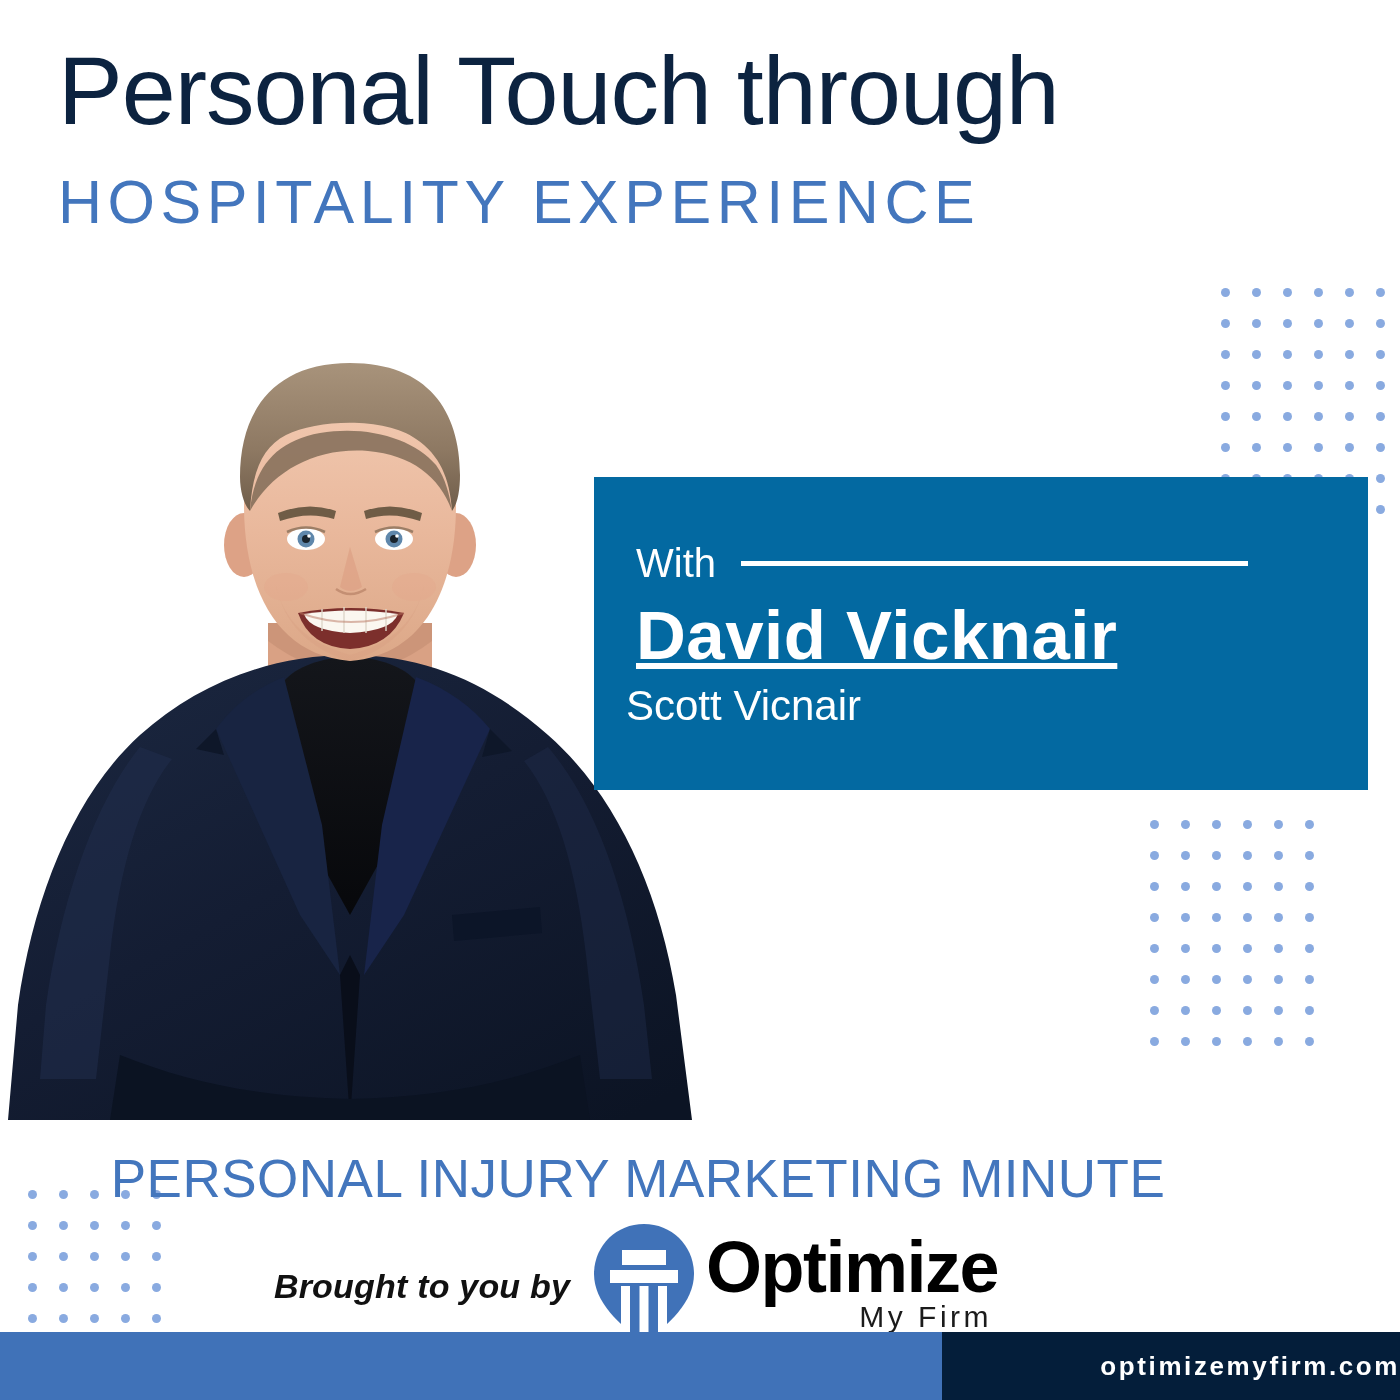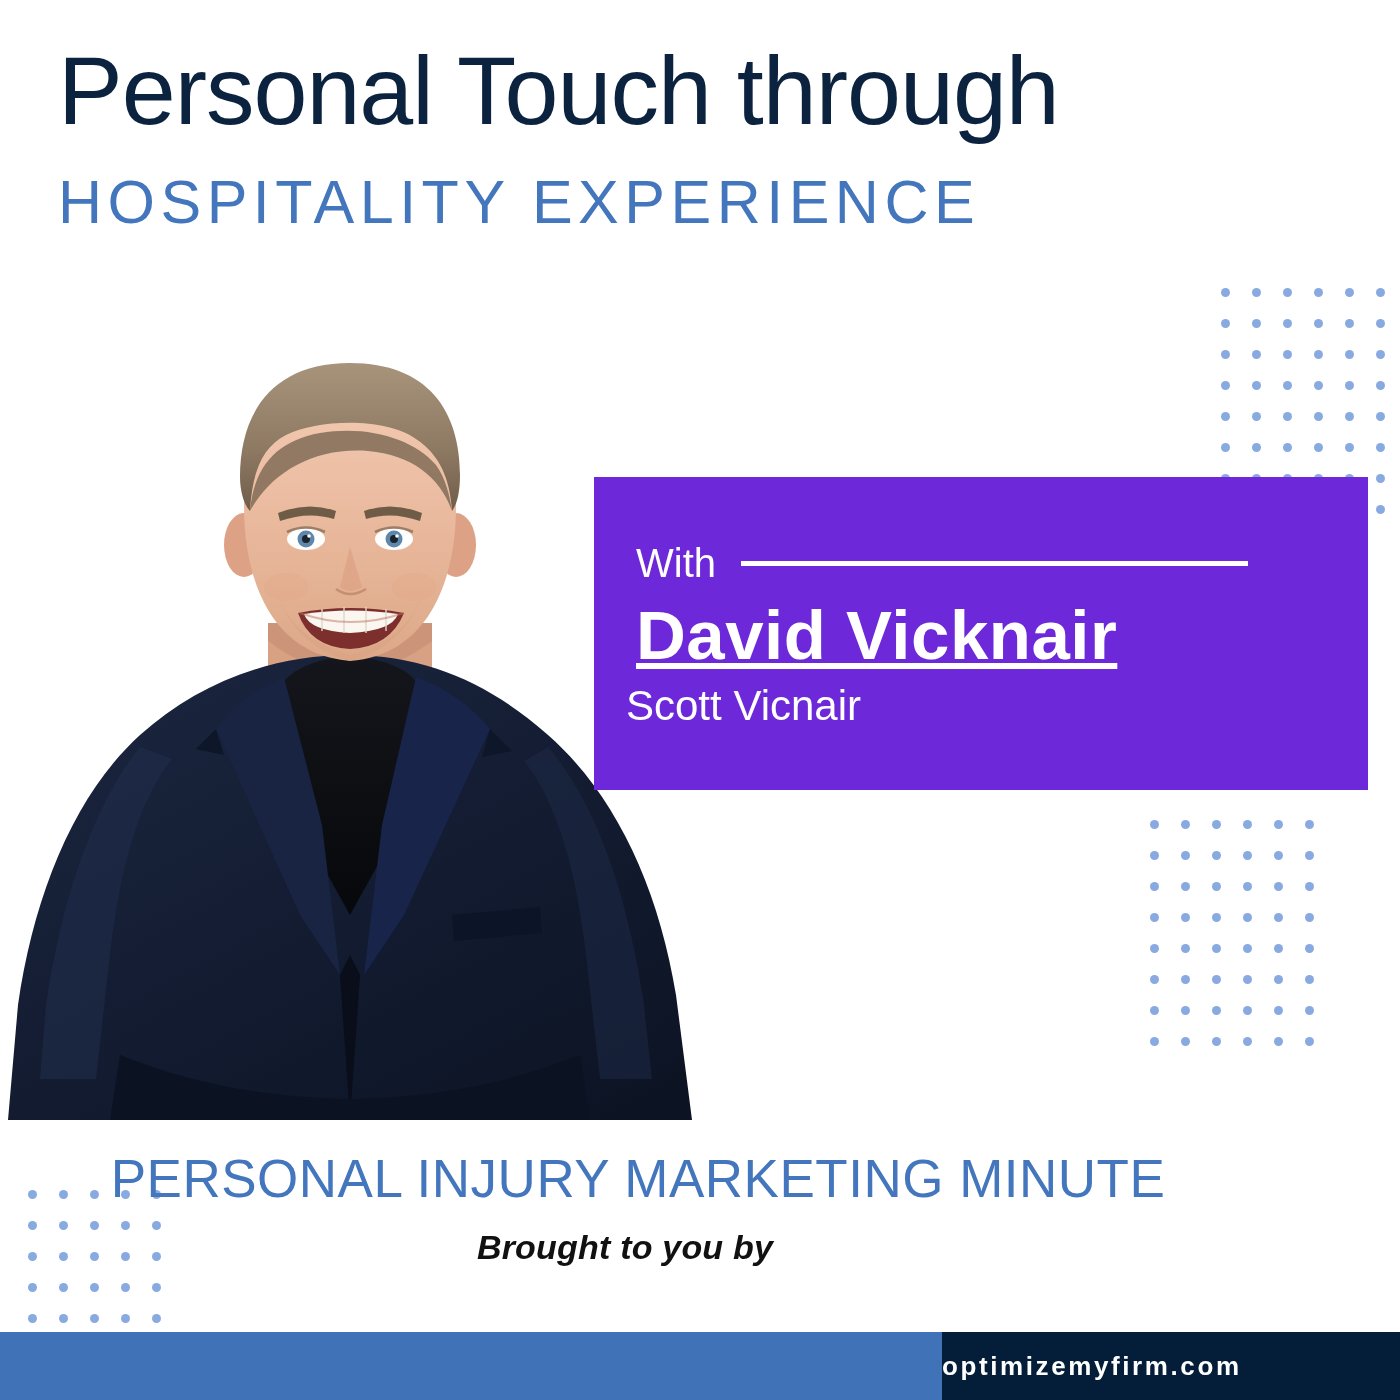--- a/index.html
+++ b/index.html
@@ -96,21 +96,21 @@
   }
   #portrait-svg { display: block; }
 
   
   #speaker-card {
     position: absolute;
     left: 594px;
     top: 477px;
     width: 774px;
     height: 313px;
-    background: #6d28d9;
+    background: #0369a1;
     z-index: 6;
   }
   #with-row {
     position: absolute;
     left: 42px;
     top: 66px;
     right: 42px;
     display: flex;
     align-items: center;
   }
@@ -229,21 +229,21 @@
     width: 942px;
     height: 100%;
     background: #4072b8;
   }
   #footer-right {
     flex: 1;
     height: 100%;
     background: #041e3a;
     display: flex;
     align-items: center;
-    justify-content: flex-start;
+    justify-content: flex-end;
   }
   #footer-url {
     color: #ffffff;
     font-size: 26px;
     letter-spacing: 2.6px;
     font-weight: 700;
     white-space: nowrap;
   }
 </style>
 </head>
@@ -502,20 +502,34 @@
       <span id="with-divider"></span>
     </div>
     <div id="speaker-name">David Vicknair</div>
     <div id="speaker-subname">Scott Vicnair</div>
   </div>
 
   <div id="show-name">PERSONAL INJURY MARKETING MINUTE</div>
 
   <div id="sponsor-row">
     <span id="brought-by">Brought to you by</span>
+    <span id="logo-lockup">
+      <svg id="logo-mark" width="104" height="122" viewBox="0 0 104 122">
+        <path d="M52 2 C 80 2 102 24 102 52 C 102 80 76 104 52 120 C 28 104 2 80 2 52 C 2 24 24 2 52 2 Z" fill="#4072b8"></path>
+        <rect x="30" y="28" width="44" height="15" fill="#ffffff"></rect>
+        <rect x="18" y="48" width="68" height="13" fill="#ffffff"></rect>
+        <rect x="29" y="64" width="9" height="50" fill="#ffffff"></rect>
+        <rect x="47.5" y="64" width="9" height="54" fill="#ffffff"></rect>
+        <rect x="66" y="64" width="9" height="50" fill="#ffffff"></rect>
+      </svg>
+      <span id="logo-words">
+        <span id="logo-optimize">Optimize</span>
+        <span id="logo-myfirm">My Firm</span>
+      </span>
+    </span>
   </div>
 
   <div id="footer-bar">
     <div id="footer-left"></div>
     <div id="footer-right">
       <span id="footer-url">optimizemyfirm.com</span>
     </div>
   </div>
 
 </div>

